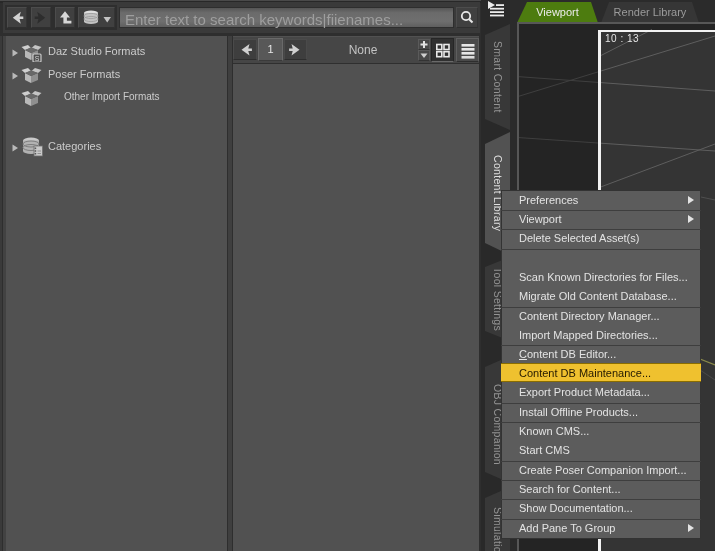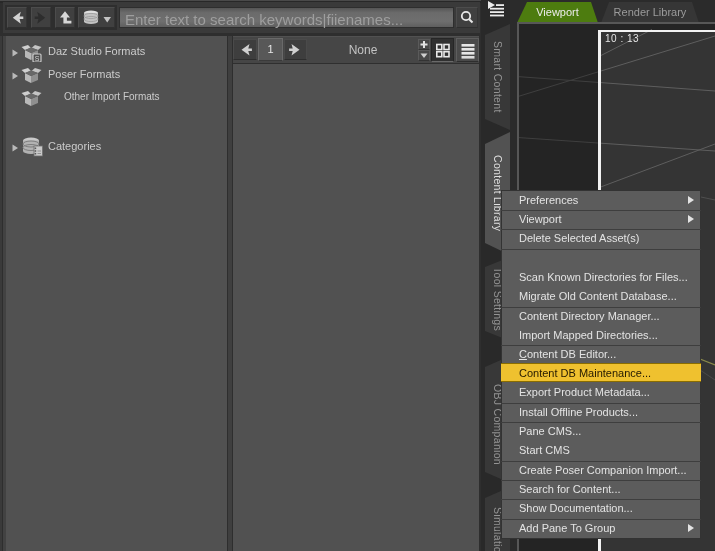--- a/index.html
+++ b/index.html
@@ -258,21 +258,21 @@
     </div>
  <div class="mrow" style="top:193.1px">
       <span class="txt">Export Product Metadata...</span>
     </div>
  <div class="msep" style="top:212.5px"></div>
  <div class="mrow" style="top:212.5px">
       <span class="txt">Install Offline Products...</span>
     </div>
  <div class="msep" style="top:231.8px"></div>
  <div class="mrow" style="top:231.8px">
-      <span class="txt">Pane CMS...</span>
+      <span class="txt">Known CMS...</span>
     </div>
  <div class="mrow" style="top:251.2px">
       <span class="txt">Start CMS</span>
     </div>
  <div class="msep" style="top:270.6px"></div>
  <div class="mrow" style="top:270.6px">
       <span class="txt">Create Poser Companion Import...</span>
     </div>
  <div class="msep" style="top:289.9px"></div>
  <div class="mrow" style="top:289.9px">

